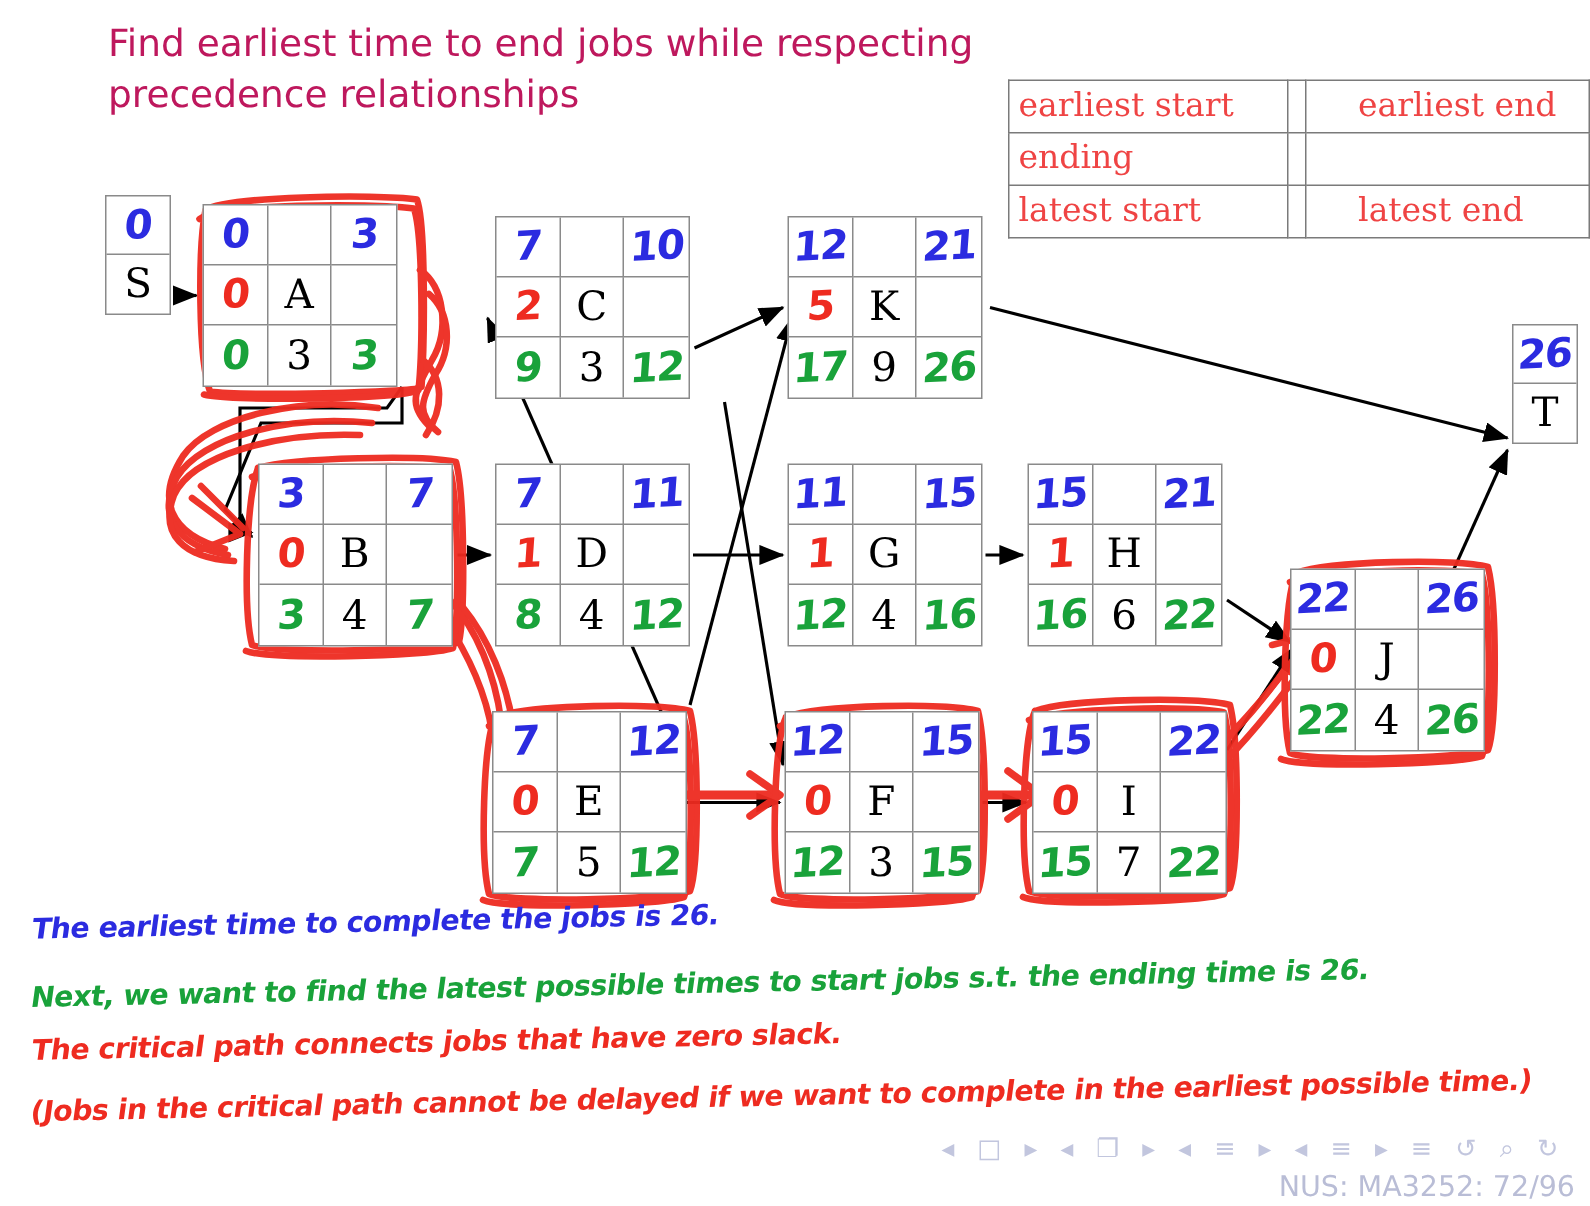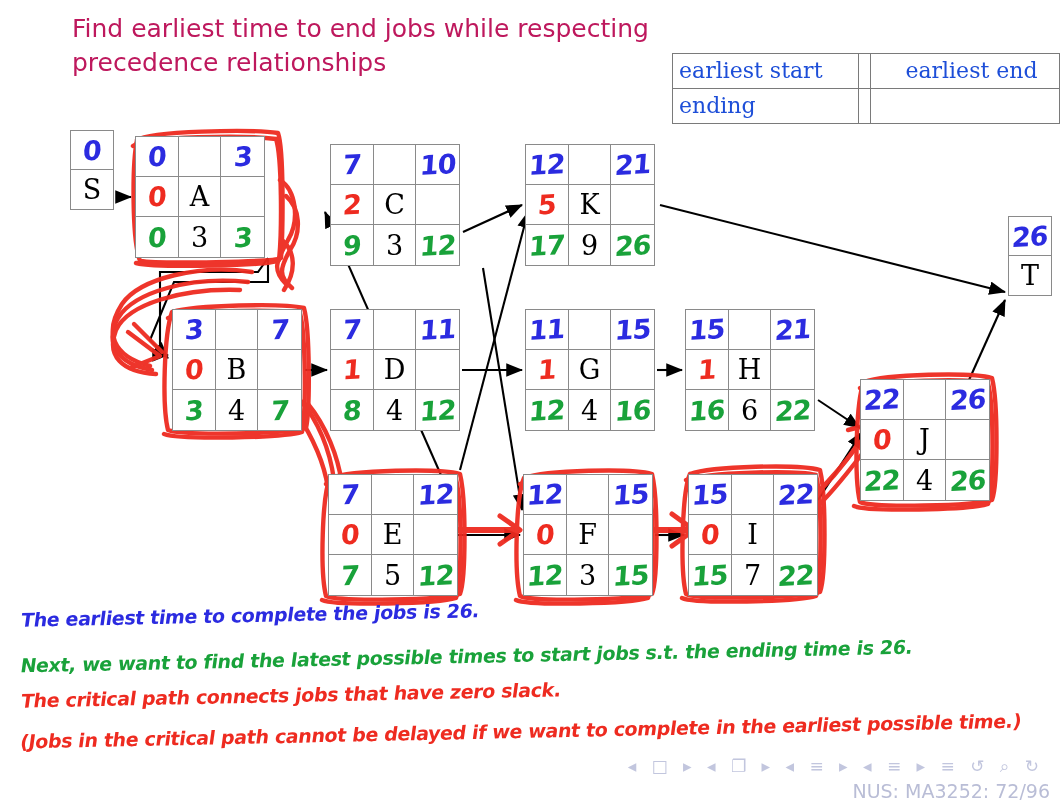--- a/index.html
+++ b/index.html
@@ -8,21 +8,21 @@
 
   #stage{position:absolute;left:0;top:0;width:1060px;height:804px;}
 
   
   .title{position:absolute;left:72px;top:12px;width:620px;
          font-family:"DejaVu Sans",sans-serif;font-size:25px;line-height:34px;
          color:#be185d;letter-spacing:0px;}
 
   
   .legend{position:absolute;left:672px;top:53px;border-collapse:collapse;
-          font-family:"DejaVu Serif",serif;font-size:22px;color:#1d4ed8;}
+          font-family:"DejaVu Serif",serif;font-size:22px;color:#ef4444;}
   .legend td{border:1px solid #7a7a7a;padding:1px 6px 3px 6px;height:30px;
              vertical-align:middle;}
   .legend td.c1{width:190px;}
   .legend td.c2{width:14px;padding:0;}
   .legend td.c3{width:160px;padding-left:34px;}
 
   
   svg.layer{position:absolute;left:0;top:0;width:1060px;height:804px;
             overflow:visible;pointer-events:none;}
 
@@ -79,20 +79,25 @@
         <tr>
       <td class="c1">earliest start</td>
       <td class="c2"></td>
       <td class="c3">earliest end</td>
     </tr>
     <tr>
       <td class="c1">ending</td>
       <td class="c2"></td>
       <td class="c3"></td>
     </tr>
+    <tr>
+      <td class="c1">latest start</td>
+      <td class="c2"></td>
+      <td class="c3">latest end</td>
+    </tr>
   </tbody>
     </table>
 
   <svg class="layer" viewBox="0 0 1060 804">
     <defs>
       <marker id="ah" markerWidth="9" markerHeight="9" refX="7.5" refY="3.2" orient="auto" markerUnits="strokeWidth">
         <path d="M0,0 L8,3.2 L0,6.4 z" fill="#000"></path>
       </marker>
     </defs>
     <g stroke="#000" stroke-width="2.1" fill="none" marker-end="url(#ah)">

